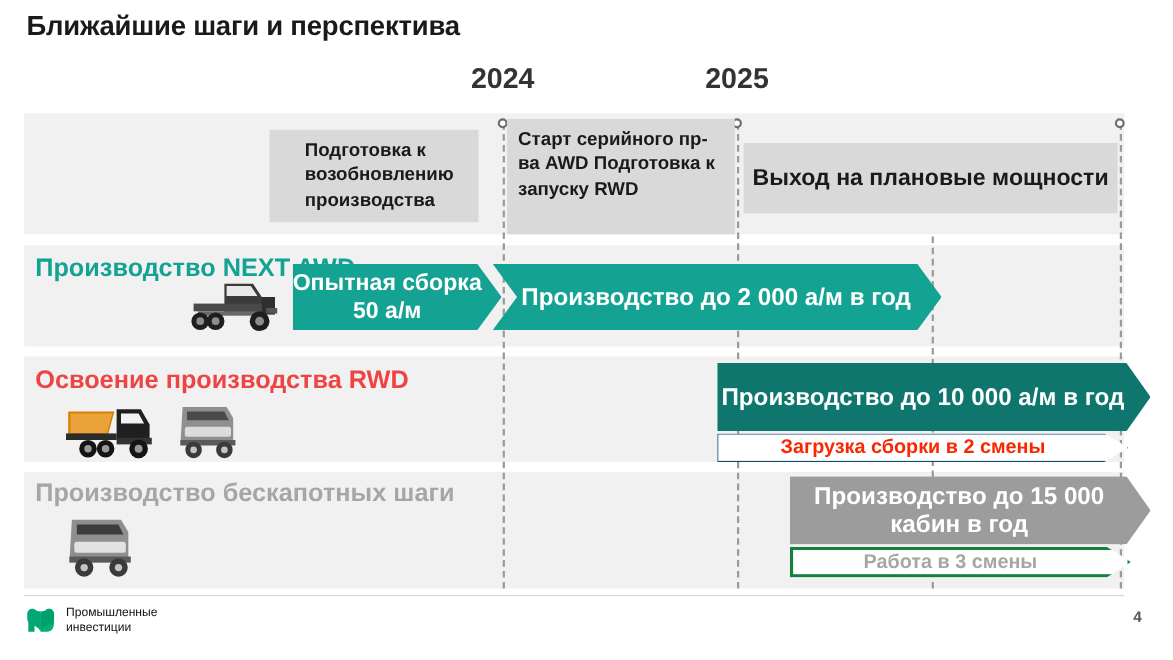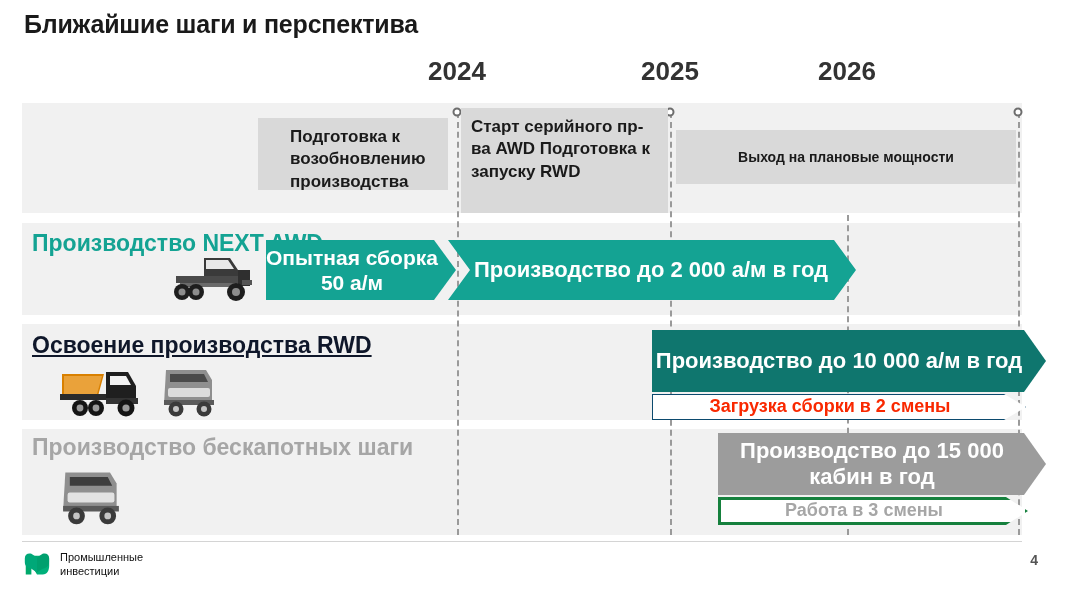--- a/index.html
+++ b/index.html
@@ -49,33 +49,33 @@
 
   
   .info-block {
     position: absolute;
     background: #d9d9d9;
     color: #1a1a1a;
     font-size: 17px; font-weight: bold;
     line-height: 1.32;
     padding: 8px 10px;
   }
-  .info-block.ib1 { left: 258px; top: 118px;  width: 190px; height: 72px; padding-left: 32px; }
+  .info-block.ib1 { left: 245px; top: 118px;  width: 190px; height: 84px; padding-left: 32px; }
   .info-block.ib2 { left: 461px; top: 108px;  width: 207px; height: 105px; text-align: left; }
-  .info-block.ib3 { left: 676px; top: 130px;  width: 340px; height: 54px; text-align: center;
+  .info-block.ib3 { left: 676px; top: 130px;  width: 340px; height: 64px; text-align: center;
                     display: flex; align-items: center; justify-content: center;
-                    font-size: 14px; padding: 4px 8px; }
+                    font-size: 21px; padding: 4px 8px; }
 
   
   .row-label {
     position: absolute;
     font-size: 23px; font-weight: bold; line-height: 1.12;
   }
   .row-label.teal  { left: 32px; top: 231px; color: #14a393; }
-  .row-label.red   { left: 32px; top: 333px; color: #0f172a; text-decoration: underline; }
+  .row-label.red   { left: 32px; top: 333px; color: #ef4444; }
   .row-label.grey  { left: 32px; top: 435px; color: #a6a6a6; font-weight: bold; }
 
   
   .bar {
     position: absolute;
     display: flex; align-items: center; justify-content: center;
     text-align: center;
     font-weight: bold;
     line-height: 1.2;
   }
@@ -128,21 +128,20 @@
 </style>
 </head>
 <body>
 
 <div class="slide">
 
   <div class="slide-title">Ближайшие шаги и перспектива</div>
 
   <div class="year-label" style="left:412px;">2024</div>
   <div class="year-label" style="left:625px;">2025</div>
-  <div class="year-label" style="left:802px;">2026</div>
 
   <div class="row-band r1"></div>
   <div class="row-band r2"></div>
   <div class="row-band r3"></div>
   <div class="row-band r4"></div>
 
   <div class="guide" style="left:457px; top:112px; height:423px;"></div>
   <div class="guide-dot" style="left:457px; top:112px;"></div>
 
   <div class="guide" style="left:670px; top:112px; height:423px;"></div>

